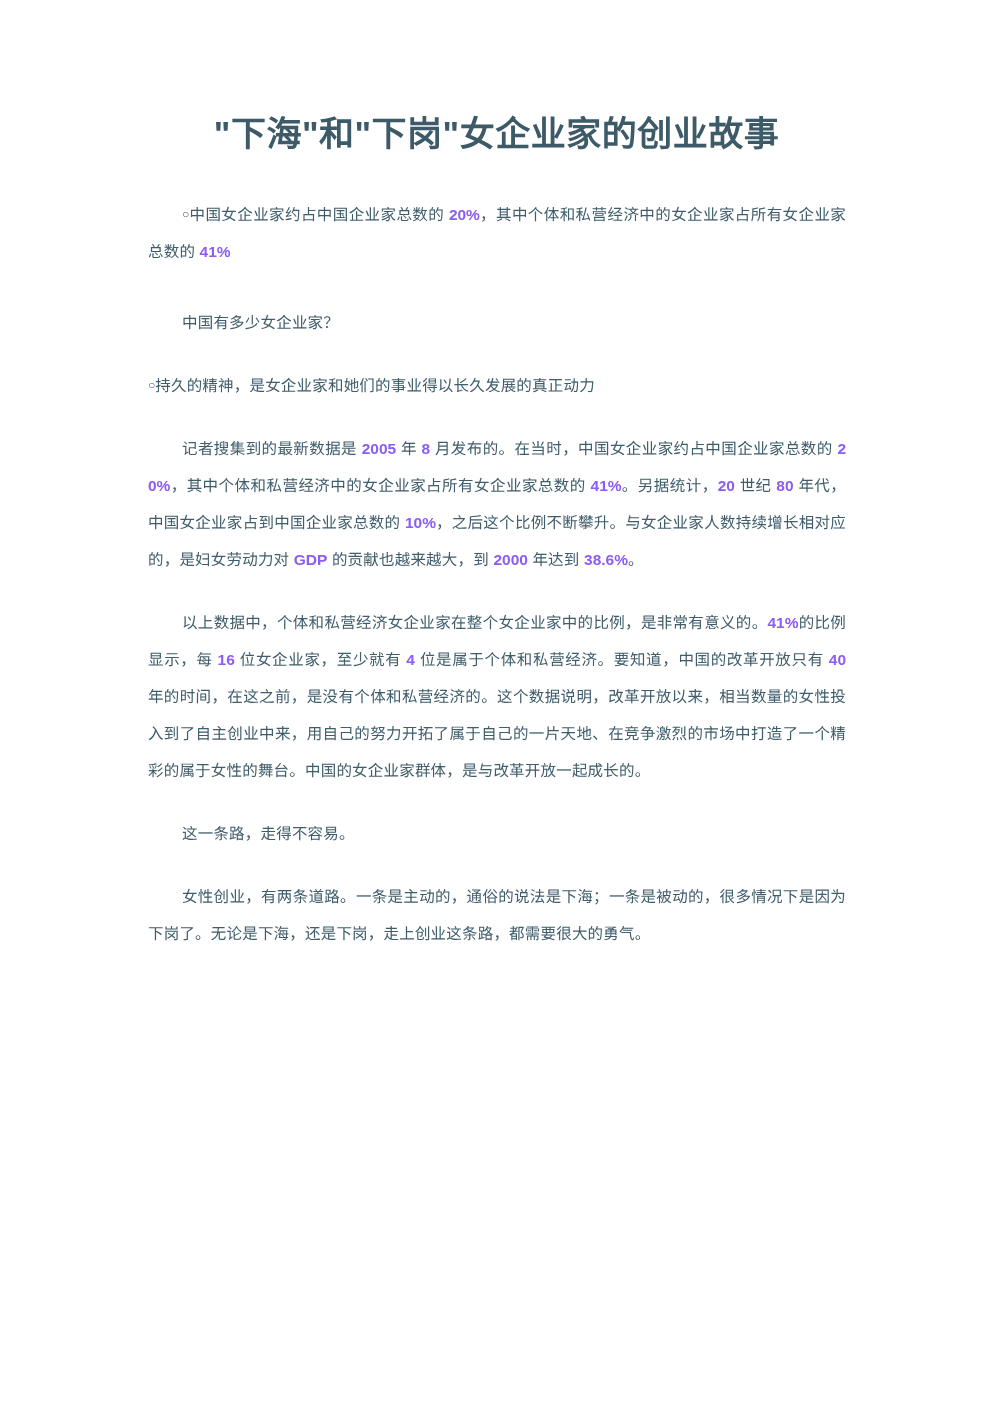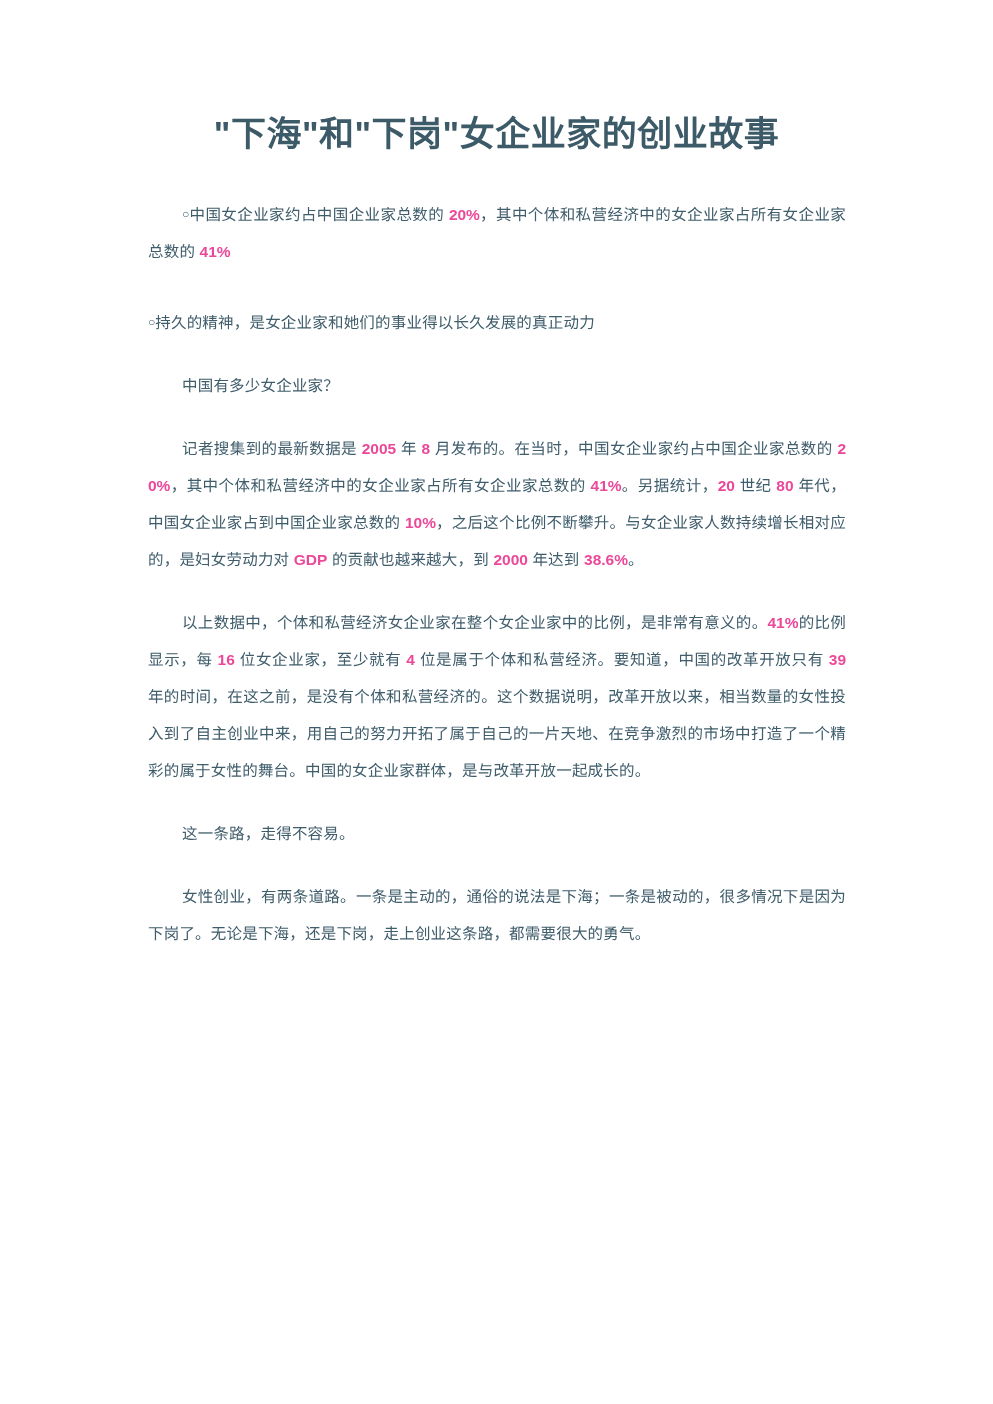--- a/index.html
+++ b/index.html
@@ -63,47 +63,47 @@
   .gap-md { margin-bottom: 26px; }
   .gap-lg { margin-bottom: 34px; }
 
   .bullet {
     font-size: 12px;
     vertical-align: 2px;
     letter-spacing: 0;
   }
   b, .num {
     font-weight: bold;
-    color: #ec4899;
+    color: #8b5cf6;
   }
   .lat {
     font-family: "Liberation Sans", "DejaVu Sans", sans-serif;
     letter-spacing: 0;
   }
 </style>
 </head>
 <body>
 
 <div class="page">
 
   <h1 class="doc-title">"下海"和"下岗"女企业家的创业故事</h1>
 
   <div class="body-block">
 
     <p class="para indent-1 gap-lg"><span class="bullet">○</span>中国女企业家约占中国企业家总数的 <b class="lat">20%</b>，其中个体和私营经济中的女企业家占所有女企业家总数的 <b class="lat">41%</b></p>
 
 
 
+    <p class="para indent-1 gap-md">中国有多少女企业家？</p>
+
     <p class="para indent-0 gap-md"><span class="bullet">○</span>持久的精神，是女企业家和她们的事业得以长久发展的真正动力</p>
-
-    <p class="para indent-1 gap-md">中国有多少女企业家？</p>
 
     <p class="para indent-1 gap-md">记者搜集到的最新数据是 <b class="lat">2005</b> 年 <b class="lat">8</b> 月发布的。在当时，中国女企业家约占中国企业家总数的 <b class="lat">20%</b>，其中个体和私营经济中的女企业家占所有女企业家总数的 <b class="lat">41%</b>。另据统计，<b class="lat">20</b> 世纪 <b class="lat">80</b> 年代，中国女企业家占到中国企业家总数的 <b class="lat">10%</b>，之后这个比例不断攀升。与女企业家人数持续增长相对应的，是妇女劳动力对 <b class="lat">GDP</b> 的贡献也越来越大，到 <b class="lat">2000</b> 年达到 <b class="lat">38.6%</b>。</p>
 
-    <p class="para indent-1 gap-md">以上数据中，个体和私营经济女企业家在整个女企业家中的比例，是非常有意义的。<b class="lat">41%</b>的比例显示，每 <b class="lat">16</b> 位女企业家，至少就有 <b class="lat">4</b> 位是属于个体和私营经济。要知道，中国的改革开放只有 <b class="lat">39</b> 年的时间，在这之前，是没有个体和私营经济的。这个数据说明，改革开放以来，相当数量的女性投入到了自主创业中来，用自己的努力开拓了属于自己的一片天地、在竞争激烈的市场中打造了一个精彩的属于女性的舞台。中国的女企业家群体，是与改革开放一起成长的。</p>
+    <p class="para indent-1 gap-md">以上数据中，个体和私营经济女企业家在整个女企业家中的比例，是非常有意义的。<b class="lat">41%</b>的比例显示，每 <b class="lat">16</b> 位女企业家，至少就有 <b class="lat">4</b> 位是属于个体和私营经济。要知道，中国的改革开放只有 <b class="lat">40</b> 年的时间，在这之前，是没有个体和私营经济的。这个数据说明，改革开放以来，相当数量的女性投入到了自主创业中来，用自己的努力开拓了属于自己的一片天地、在竞争激烈的市场中打造了一个精彩的属于女性的舞台。中国的女企业家群体，是与改革开放一起成长的。</p>
 
     <p class="para indent-1 gap-md">这一条路，走得不容易。</p>
 
 
     <p class="para indent-1">女性创业，有两条道路。一条是主动的，通俗的说法是下海；一条是被动的，很多情况下是因为下岗了。无论是下海，还是下岗，走上创业这条路，都需要很大的勇气。</p>
 
   </div>
 </div>
 
 </body></html>

